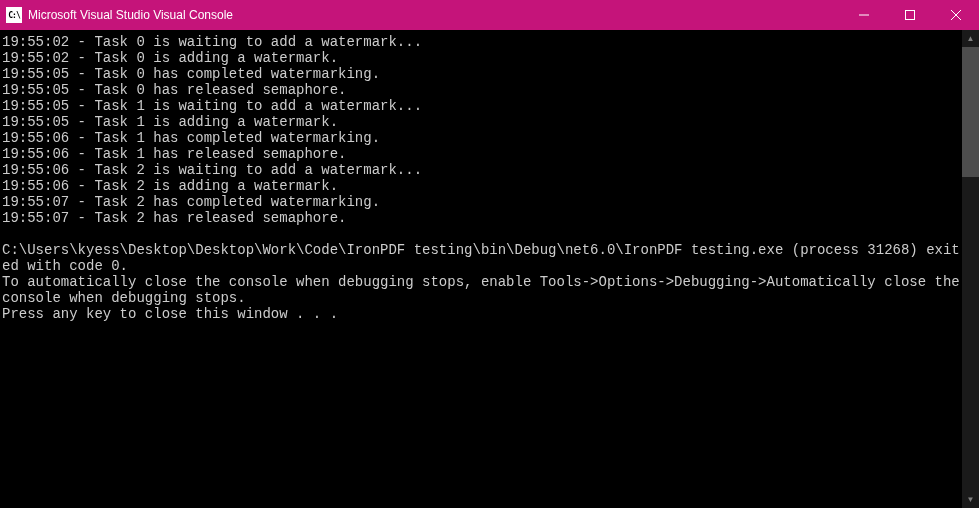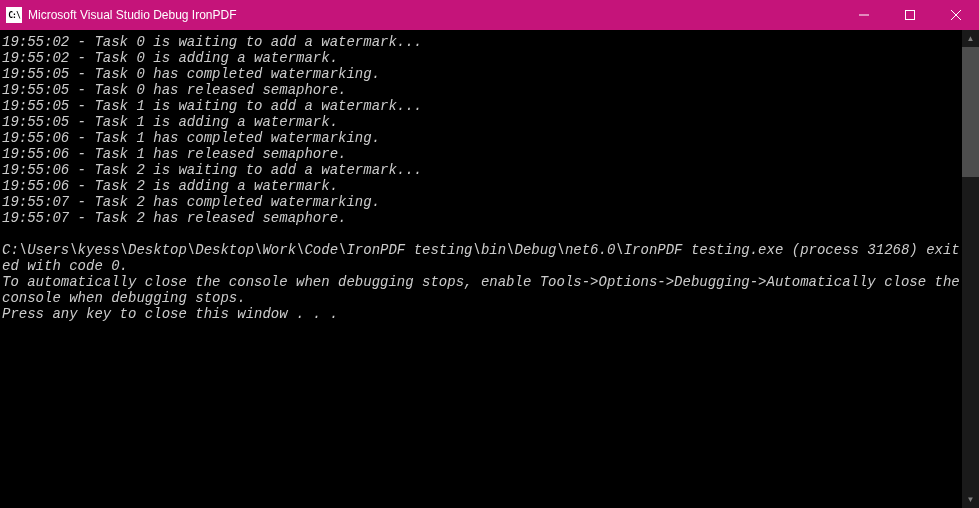--- a/index.html
+++ b/index.html
@@ -60,21 +60,20 @@
       height: 10px;
       stroke: #fff;
       stroke-width: 1;
       fill: none;
     }
     .console-area {
       position: relative;
       width: 100%;
       height: calc(100% - 30px);
       display: flex;
-      font-style: italic;
     }
     .console {
       flex: 1;
       background: #000;
       color: #ccc;
       font-family: Consolas, 'Courier New', monospace;
       font-size: 14px;
       line-height: 16px;
       padding: 4px 0 0 2px;
       white-space: pre-wrap;
@@ -106,21 +105,21 @@
     }
     .scrollbar-arrow.up { top: 0; }
     .scrollbar-arrow.down { bottom: 0; }
     .log-line { display: block; }
   </style>
 </head>
 <body>
 
 <div class="titlebar">
   <div class="titlebar-icon">C:\</div>
-  <div class="titlebar-title">Microsoft Visual Studio Debug IronPDF</div>
+  <div class="titlebar-title">Microsoft Visual Studio Visual Console</div>
   <div class="titlebar-controls">
     <div class="titlebar-btn">
       <svg viewBox="0 0 10 10">
           <line x1="0" y1="5" x2="10" y2="5"></line>
         </svg>
     </div>
     <div class="titlebar-btn">
       <svg viewBox="0 0 10 10">
           <rect x="0.5" y="0.5" width="9" height="9"></rect>
         </svg>

